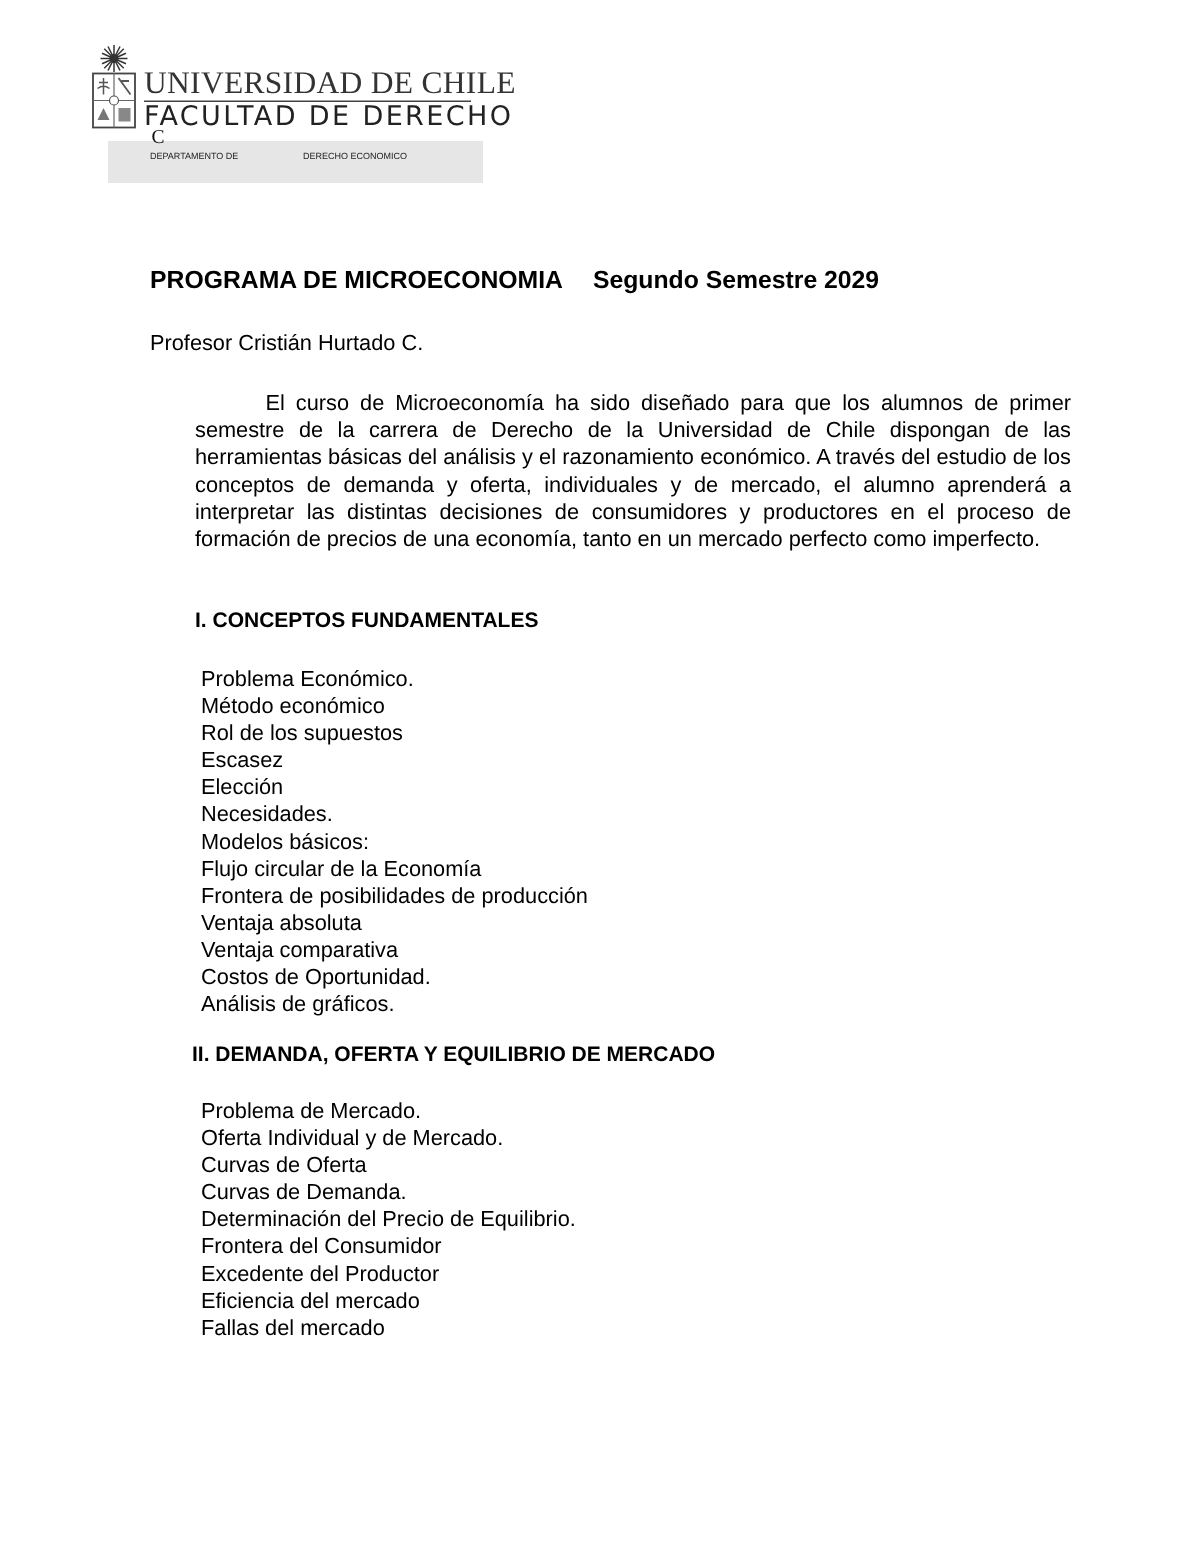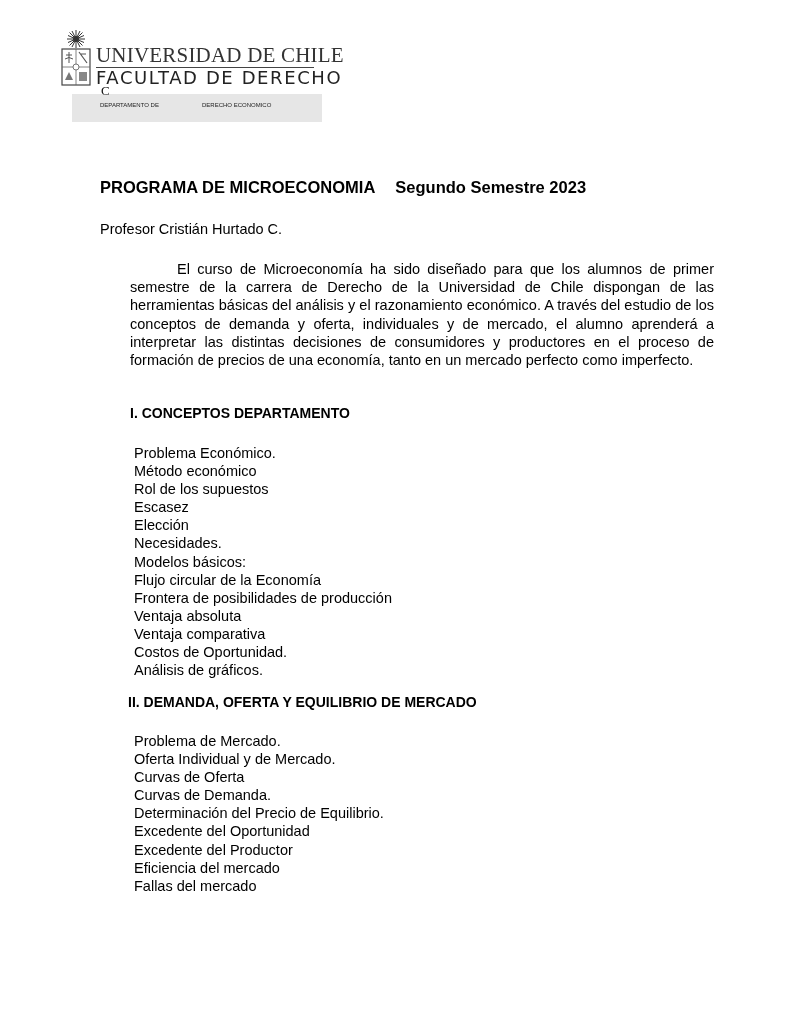--- a/index.html
+++ b/index.html
@@ -191,28 +191,28 @@
     <div class="uni-rule"></div>
     <div class="faculty-name">FACULTAD DE DERECHO</div>
 
     <div class="dept-band"></div>
     <div class="dept-c">C</div>
     <div class="dept-label-1">DEPARTAMENTO DE</div>
     <div class="dept-label-2">DERECHO ECONOMICO</div>
   </div>
 
   <div class="doc-title">
-    <span>PROGRAMA DE MICROECONOMIA</span><span class="semester">Segundo Semestre 2023</span>
+    <span>PROGRAMA DE MICROECONOMIA</span><span class="semester">Segundo Semestre 2029</span>
   </div>
 
   <div class="professor">Profesor Cristián Hurtado C.</div>
 
   <p class="intro">El curso de Microeconomía ha sido diseñado para que los alumnos de primer semestre de la carrera de Derecho de la Universidad de Chile dispongan de las herramientas básicas del análisis y el razonamiento económico. A través del estudio de los conceptos de demanda y oferta, individuales y de mercado, el alumno aprenderá a interpretar las distintas decisiones de consumidores y productores en el proceso de formación de precios de una economía, tanto en un mercado perfecto como imperfecto.</p>
 
-  <div class="section-heading" id="sec1-heading">I. CONCEPTOS DEPARTAMENTO</div>
+  <div class="section-heading" id="sec1-heading">I. CONCEPTOS FUNDAMENTALES</div>
   <ul class="topic-list" id="sec1-list">
     <li>Problema Económico.</li>
     <li>Método económico</li>
     <li>Rol de los supuestos</li>
     <li>Escasez</li>
     <li>Elección</li>
     <li>Necesidades.</li>
     <li>Modelos básicos:</li>
     <li>Flujo circular de la Economía</li>
     <li>Frontera de posibilidades de producción</li>
@@ -222,19 +222,19 @@
     <li>Análisis de gráficos.</li>
   </ul>
 
   <div class="section-heading" id="sec2-heading">II. DEMANDA, OFERTA Y EQUILIBRIO DE MERCADO</div>
   <ul class="topic-list" id="sec2-list">
     <li>Problema de Mercado.</li>
     <li>Oferta Individual y de Mercado.</li>
     <li>Curvas de Oferta</li>
     <li>Curvas de Demanda.</li>
     <li>Determinación del Precio de Equilibrio.</li>
-    <li>Excedente del Oportunidad</li>
+    <li>Frontera del Consumidor</li>
     <li>Excedente del Productor</li>
     <li>Eficiencia del mercado</li>
     <li>Fallas del mercado</li>
   </ul>
 
 </div>
 
 </body></html>

